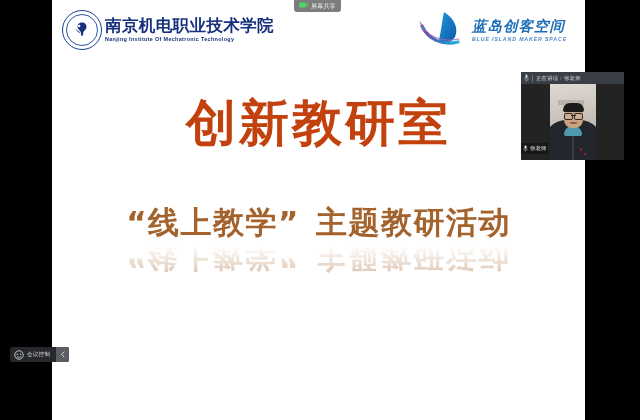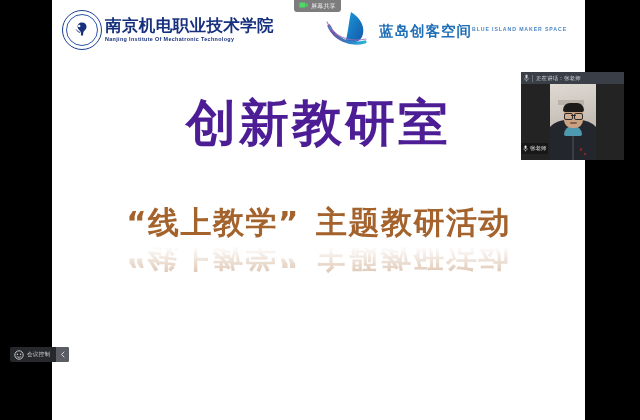--- a/index.html
+++ b/index.html
@@ -103,21 +103,21 @@
     align-items: center;
     gap: 4px;
   }
   .sail-wrap {
     width: 54px;
     height: 46px;
     position: relative;
     flex: 0 0 auto;
   }
   .sail-wrap svg { display: block; }
-  .logo-right-text { display: flex; line-height: 1; }
+  .logo-right-text { display: flex; flex-direction: column; line-height: 1; font-style: italic; }
   .cn-name2 {
     font-family: "DejaVu Sans", sans-serif;
     font-size: 14.5px;
     font-weight: 700;
     color: #1f6fb8;
     letter-spacing: 1px;
     white-space: nowrap;
   }
   .en-name2 {
     font-size: 5.2px;
@@ -131,21 +131,21 @@
   
   .title-main {
     position: absolute;
     left: 0;
     top: 98px;
     width: 100%;
     text-align: center;
     font-family: "DejaVu Sans", sans-serif;
     font-size: 50px;
     font-weight: 700;
-    color: #4c1d95;
+    color: #c2410c;
     letter-spacing: 3px;
     line-height: 1;
   }
 
   
   .subtitle-block {
     position: absolute;
     left: 0;
     top: 206px;
     width: 100%;

